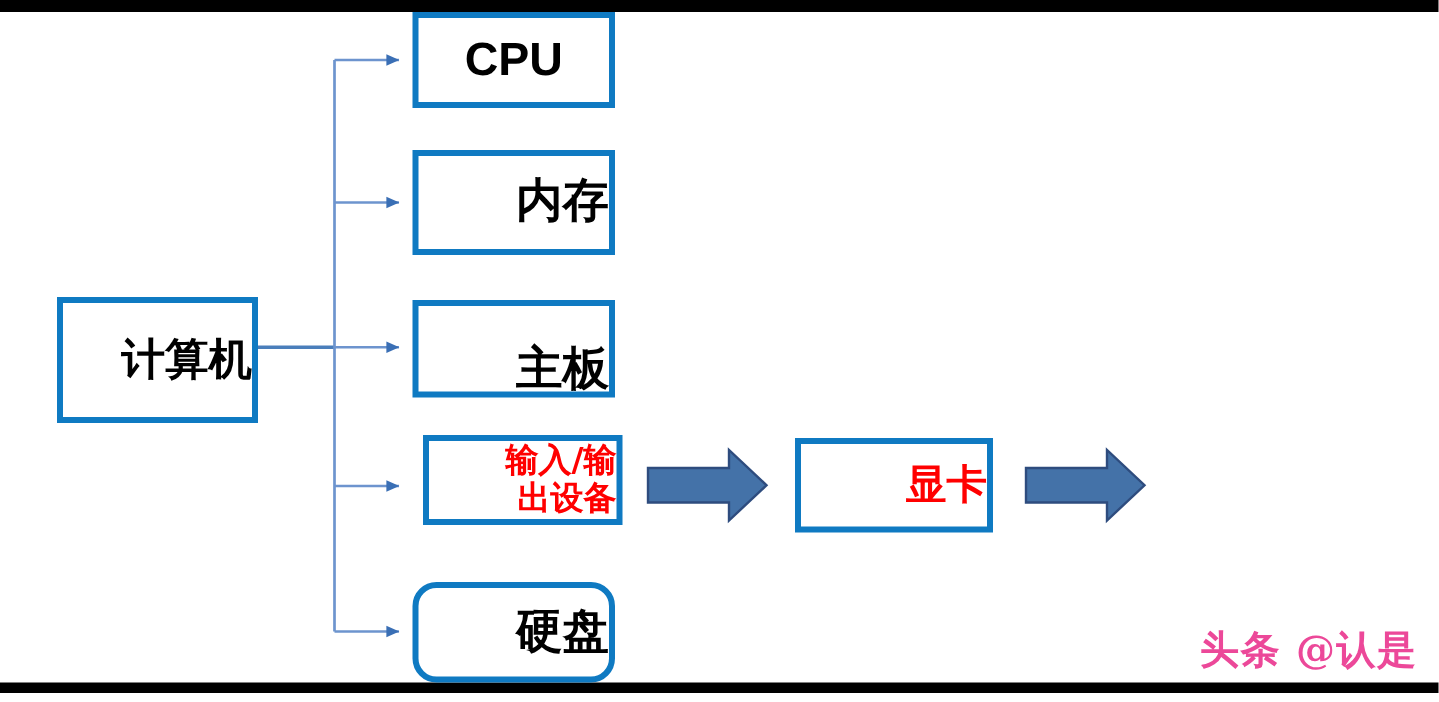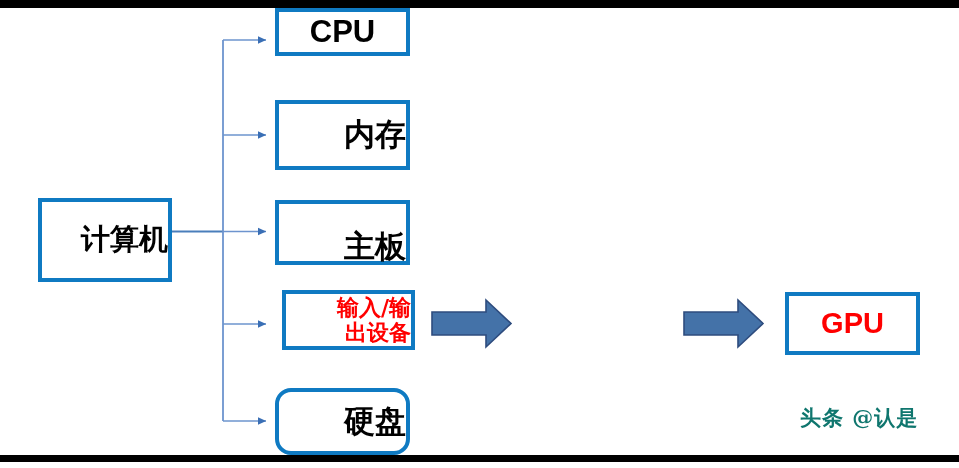--- a/index.html
+++ b/index.html
@@ -27,21 +27,21 @@
     line-height:1.08;
   }
   .node .lbl{display:block;width:100%;}
 
   .node.black .lbl{color:#000000;}
   .node.red   .lbl{color:#ff0000;}
 
   .cn{font-family:"DejaVu Serif","Liberation Serif",serif;font-weight:700;text-align:right;}
   .latin{font-family:"Liberation Sans","DejaVu Sans",sans-serif;font-weight:700;}
 
-  #node-cpu   {left:275px;top:8px;  width:135px;height:48px;}
+  #node-cpu   {left:275px;top:8px;  width:135px;height:64px;}
   #node-ram   {left:275px;top:100px;width:135px;height:70px;}
   #node-board {left:275px;top:200px;width:135px;height:65px;}
   #node-io    {left:282px;top:290px;width:133px;height:60px;}
   #node-hdd   {left:275px;top:388px;width:135px;height:67px;border-radius:16px;}
   #node-root  {left:38px; top:198px;width:134px;height:84px;}
   #node-gpucard{left:530px;top:292px;width:132px;height:63px;}
   #node-gpu   {left:785px;top:292px;width:135px;height:63px;}
 
   #node-cpu   .lbl{font-size:31px;}
   #node-ram   .lbl{font-size:31px;}
@@ -49,24 +49,24 @@
   #node-hdd   .lbl{font-size:31px;}
   #node-root  .lbl{font-size:29px;}
   #node-io    .lbl{font-size:22px;line-height:1.14;}
   #node-gpucard .lbl{font-size:27px;}
   #node-gpu   .lbl{font-size:29px;}
 
   #connectors{position:absolute;left:0;top:0;width:959px;height:468px;}
   #blockarrows{position:absolute;left:0;top:0;width:959px;height:468px;}
 
   #watermark{
-    position:absolute;left:800px;top:404px;width:150px;height:28px;
-    color:#0f766e;
+    position:absolute;left:800px;top:416px;width:150px;height:28px;
+    color:#ec4899;
     font-family:"DejaVu Serif","Liberation Serif",serif;
-    font-size:21px;font-weight:700;
+    font-size:26px;font-weight:700;
     letter-spacing:1px;
     white-space:nowrap;
     text-shadow:0 1px 0 rgba(255,255,255,.9);
   }
 </style>
 </head>
 <body>
 
 <div id="canvas">
 
@@ -117,20 +117,20 @@
   </div>
 
   <div class="node red" id="node-io">
     <span class="lbl cn"><span>输入/输</span><br><span>出设备</span></span>
   </div>
 
   <div class="node black" id="node-hdd">
     <span class="lbl cn">硬盘</span>
   </div>
 
+  <div class="node red" id="node-gpucard">
+    <span class="lbl cn">显卡</span>
+  </div>
 
-  <div class="node red" id="node-gpu">
-    <span class="lbl latin">GPU</span>
-  </div>
 
   <div id="watermark">头条 @认是</div>
 
 </div>
 
 </body></html>

